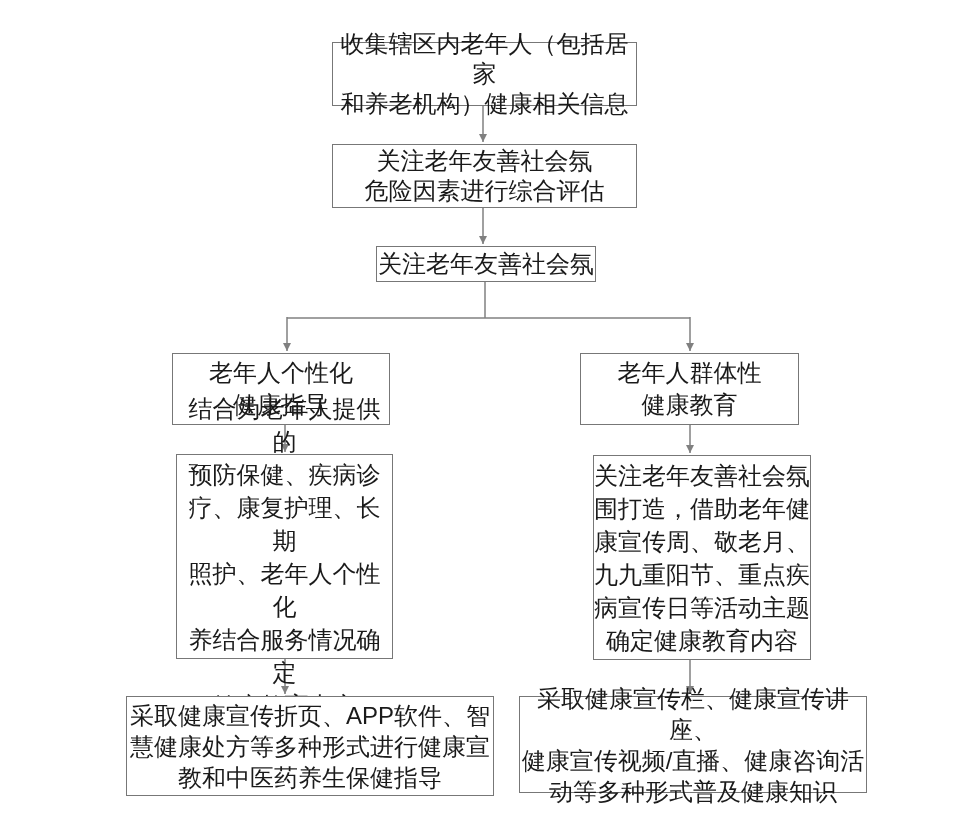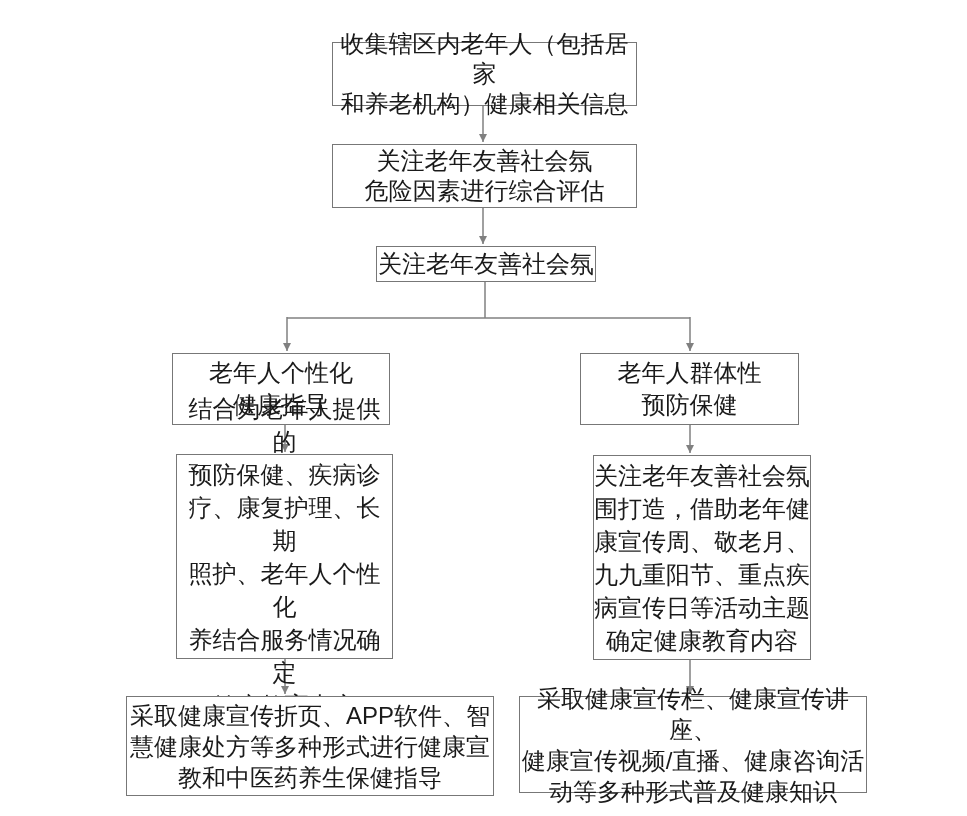--- a/index.html
+++ b/index.html
@@ -76,21 +76,21 @@
   </svg>
 
   <div class="node" id="n-collect">收集辖区内老年人（包括居家
 和养老机构）健康相关信息</div>
   <div class="node" id="n-assess">关注老年友善社会氛
 危险因素进行综合评估</div>
   <div class="node" id="n-plan">关注老年友善社会氛</div>
   <div class="node" id="n-left-branch">老年人个性化
 健康指导</div>
   <div class="node" id="n-right-branch">老年人群体性
-预防保健</div>
+健康教育</div>
   <div class="node" id="n-left-detail">结合为老年人提供的
 预防保健、疾病诊
 疗、康复护理、长期
 照护、老年人个性化
 养结合服务情况确定
 健康教育内容</div>
   <div class="node" id="n-right-detail">关注老年友善社会氛
 围打造，借助老年健
 康宣传周、敬老月、
 九九重阳节、重点疾

